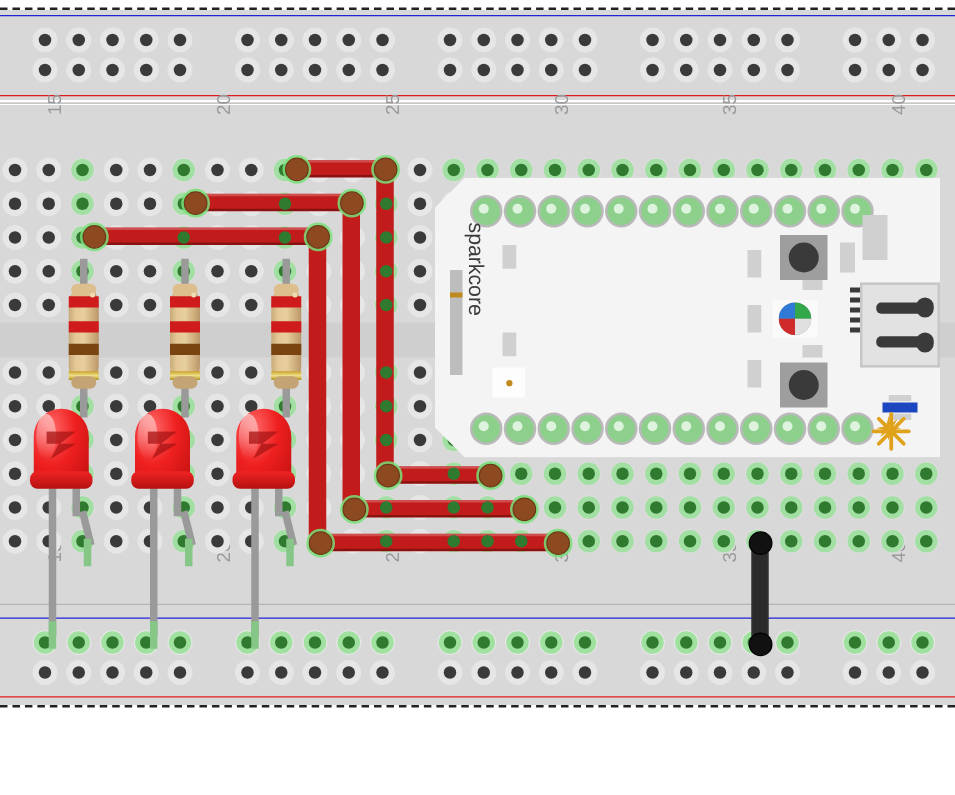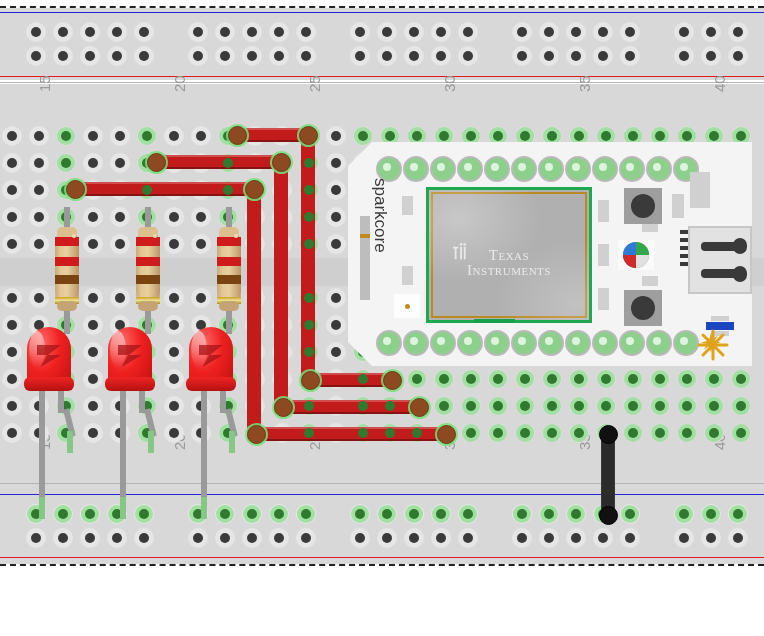--- a/index.html
+++ b/index.html
@@ -1551,36 +1551,20 @@
     <div class="boardname" style="left:22px;top:36px;">sparkcore</div>
 
     <div class="cap" style="left:12px;top:74px;width:10px;height:84px;"></div>
     <div class="capband" style="left:12px;top:92px;width:10px;height:4px;"></div>
     <div class="smd" style="left:54px;top:54px;width:11px;height:19px;"></div>
     <div class="smd" style="left:54px;top:124px;width:11px;height:19px;"></div>
     <div class="whitepad" style="left:46px;top:152px;width:26px;height:24px;">
       <i></i>
     </div>
 
-    <div class="chip" style="left:78px;top:45px;width:166px;height:136px;">
-      <div class="gold"></div>
-      <div class="sheen"></div>
-      <svg class="tilogo" viewBox="0 0 24 22">
-        <path d="M2 4 L8 4 L8 6 L6 6 L6 18 L4 18 L4 6 L2 6 Z" fill="#e9e9e9"></path>
-        <path d="M10 4 L12 4 L12 18 L10 18 Z" fill="#e9e9e9"></path>
-        <circle cx="11" cy="1.5" r="1.4" fill="#e9e9e9"></circle>
-        <path d="M14 4 L16 4 L16 18 L14 18 Z" fill="#e9e9e9"></path>
-        <circle cx="15" cy="1.5" r="1.4" fill="#e9e9e9"></circle>
-      </svg>
-      <div class="ti">
-        <span class="l1">Texas</span>
-        <span class="l2">Instruments</span>
-      </div>
-      <div class="btm"></div>
-    </div>
 
     <div class="smd" style="left:250px;top:58px;width:11px;height:22px;"></div>
     <div class="smd" style="left:250px;top:102px;width:11px;height:22px;"></div>
     <div class="smd" style="left:250px;top:146px;width:11px;height:22px;"></div>
     <div class="smd" style="left:294px;top:80px;width:16px;height:10px;"></div>
     <div class="smd" style="left:294px;top:134px;width:16px;height:10px;"></div>
     <div class="smd" style="left:324px;top:52px;width:12px;height:24px;"></div>
     <div class="smd" style="left:342px;top:30px;width:20px;height:36px;"></div>
 
     <div class="btn" style="left:276px;top:46px;width:38px;height:36px;"></div>

